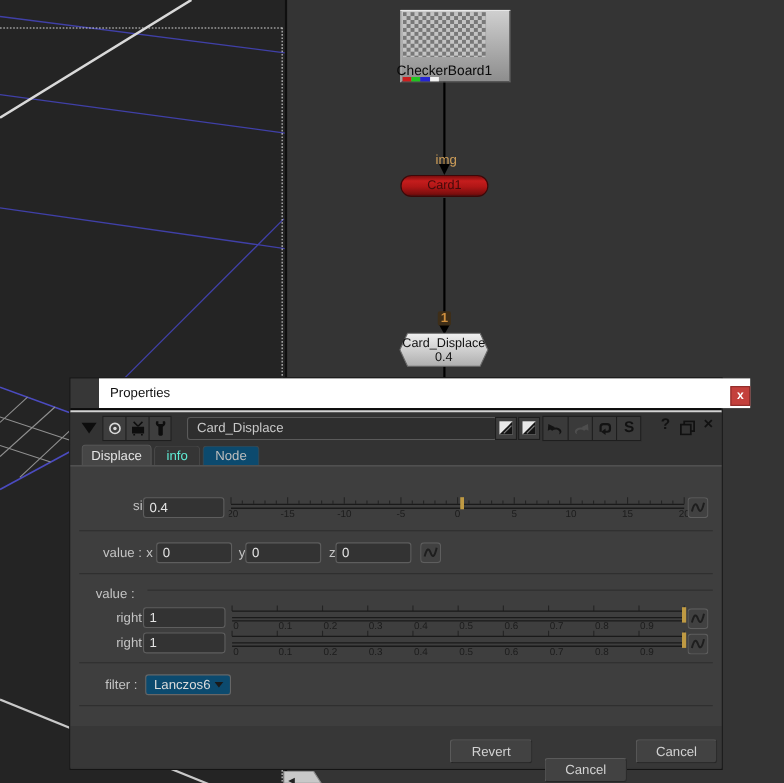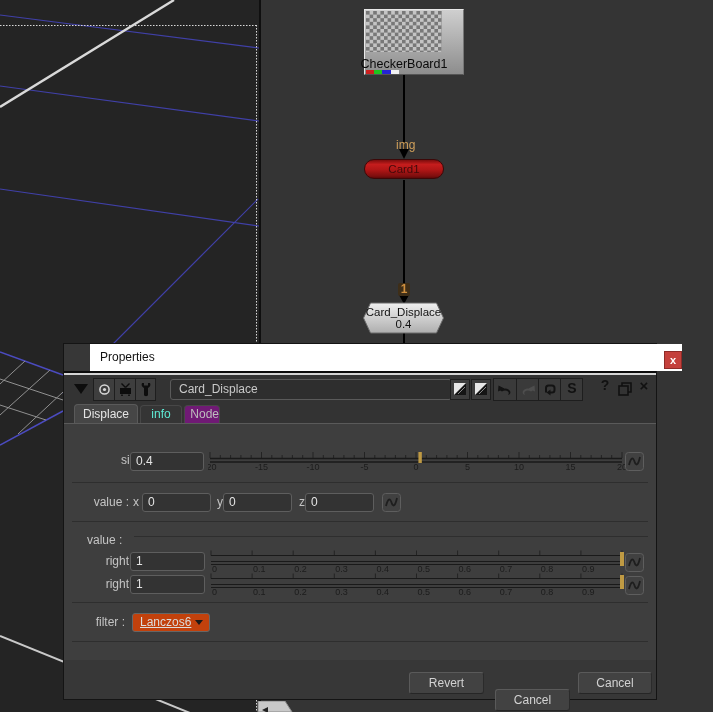--- a/index.html
+++ b/index.html
@@ -150,21 +150,21 @@
     <svg class="abs" style="left:554px;top:7px;" width="14" height="14">
         <rect x="1" y="4" width="9" height="9" fill="none" stroke="#111" stroke-width="1.6"></rect>
         <path d="M4,4 V1 H13 V10 H10" fill="none" stroke="#111" stroke-width="1.6"></path>
       </svg>
     <div class="abs" style="left:572px;top:2px;width:16px;color:#111;font-size:15px;font-weight:bold;text-align:center;">×</div>
   </div>
 
   <div class="abs" style="left:0;top:60px;width:592px;height:19px;background:#333333;">
     <div class="abs" style="left:10px;top:0;width:64px;height:19px;background:#464646;border:1px solid #5a5a5a;border-bottom:none;border-radius:4px 4px 0 0;box-sizing:border-box;color:#e4e4e4;font-size:12px;text-align:center;line-height:18px;">Displace</div>
     <div class="abs" style="left:76px;top:1px;width:42px;height:18px;background:#353535;border:1px solid #474747;border-bottom:none;border-radius:4px 4px 0 0;box-sizing:border-box;color:#5eead4;font-size:12px;text-align:center;line-height:17px;">info</div>
-    <div class="abs" style="left:120px;top:1px;width:36px;height:18px;background:#701a75;border:1px solid #474747;border-bottom:none;border-radius:4px 4px 0 0;box-sizing:border-box;color:#bdbdbd;font-size:12px;text-align:right;line-height:17px;">Node</div>
+    <div class="abs" style="left:120px;top:1px;width:52px;height:18px;background:#0c4a6e;border:1px solid #474747;border-bottom:none;border-radius:4px 4px 0 0;box-sizing:border-box;color:#bdbdbd;font-size:12px;text-align:center;line-height:17px;">Node</div>
   </div>
 
   <div class="abs" style="left:0;top:79px;width:592px;height:237px;background:#3e3e3e;border-top:1px solid #5a5a5a;box-sizing:border-box;">
 
     <div class="lbl" style="left:0;top:26px;width:65px;margin-left:20px;">size :</div>
     <div class="inp" style="left:66px;top:28px;width:74px;">0.4</div>
     <svg class="abs" style="left:144px;top:25px;" width="418" height="22" id="sizeslider">
         <line x1="2" y1="3" x2="2" y2="9" stroke="#232323" stroke-width="1"></line>
         <line x1="12.3" y1="6" x2="12.3" y2="9" stroke="#232323" stroke-width="1"></line>
         <line x1="22.6" y1="6" x2="22.6" y2="9" stroke="#232323" stroke-width="1"></line>
@@ -302,21 +302,21 @@
         <text x="372.90000000000003" y="23" font-size="9px" fill="#1c1c1c" text-anchor="start" font-family="Liberation Sans">0.9</text>
         <rect x="411" y="3" width="4" height="14" fill="#bf9a43"></rect>
       </svg>
     <div class="cicon" style="left:561px;top:152px;"><svg width="19" height="19">
           <rect x="0.5" y="0.5" width="18" height="18" rx="3" fill="#414141" stroke="#5e5e5e"></rect>
           <path d="M4,13 C6,5 8,5 9.5,9.5 C11,14 13,14 15,5" stroke="#1e1e1e" stroke-width="1.8" fill="none"></path>
         </svg></div>
     <div class="div-line" style="left:8px;top:178px;width:576px;"></div>
 
     <div class="lbl" style="left:0;top:188px;width:61px;">filter :</div>
-    <div class="abs" style="left:68px;top:189px;width:78px;height:19px;background:#c2410c;border:1px solid #666;border-radius:3px;box-sizing:border-box;color:#dcdcdc;font-size:12px;line-height:17px;padding-left:7px;text-decoration:underline;">Lanczos6
+    <div class="abs" style="left:68px;top:189px;width:78px;height:19px;background:#0c4a6e;border:1px solid #666;border-radius:3px;box-sizing:border-box;color:#dcdcdc;font-size:12px;line-height:17px;padding-left:7px;">Lanczos6
       <svg class="abs" style="right:5px;top:6px;" width="9" height="7">
           <polygon points="0,0 8,0 4,5" fill="#1a1a1a"></polygon>
         </svg>
     </div>
     <div class="div-line" style="left:8px;top:217px;width:576px;"></div>
   </div>
 
   <div class="abs" style="left:0;top:316px;width:592px;height:38px;background:#373737;">
     <div class="btn" style="left:345px;top:12px;width:75px;">Revert</div>
     <div class="btn" style="left:431px;top:29px;width:75px;text-align:center;">Cancel</div>

